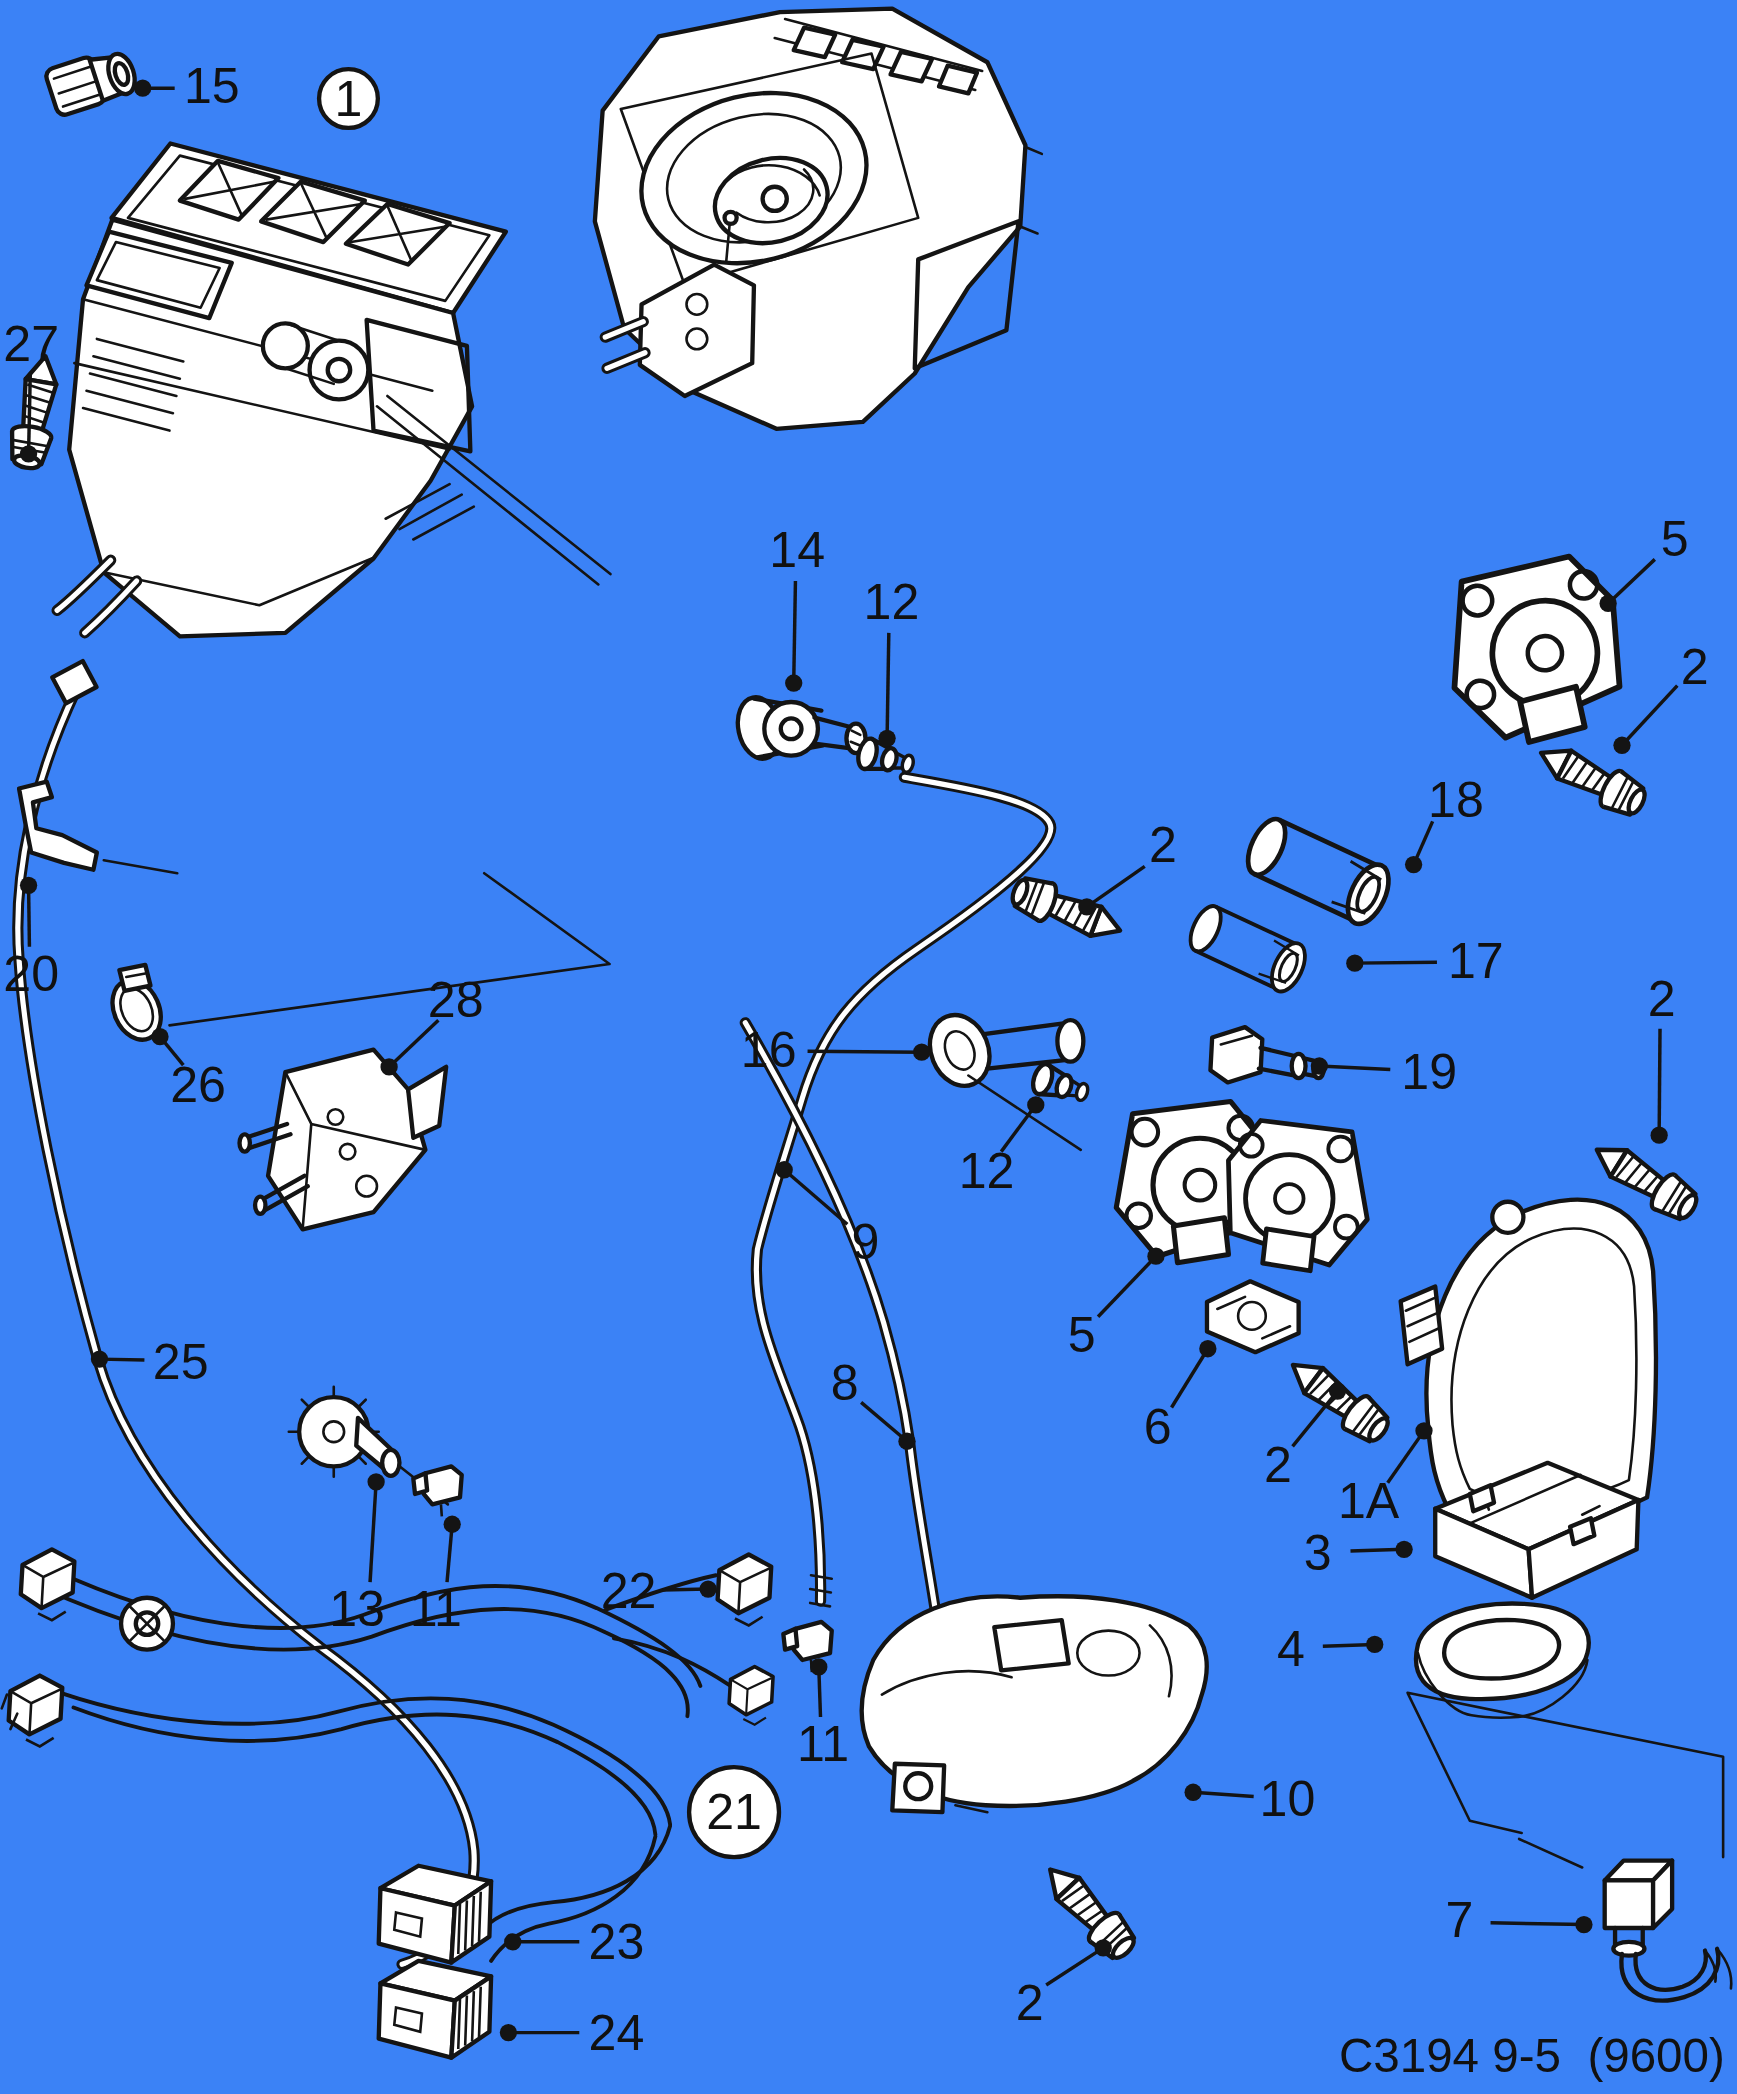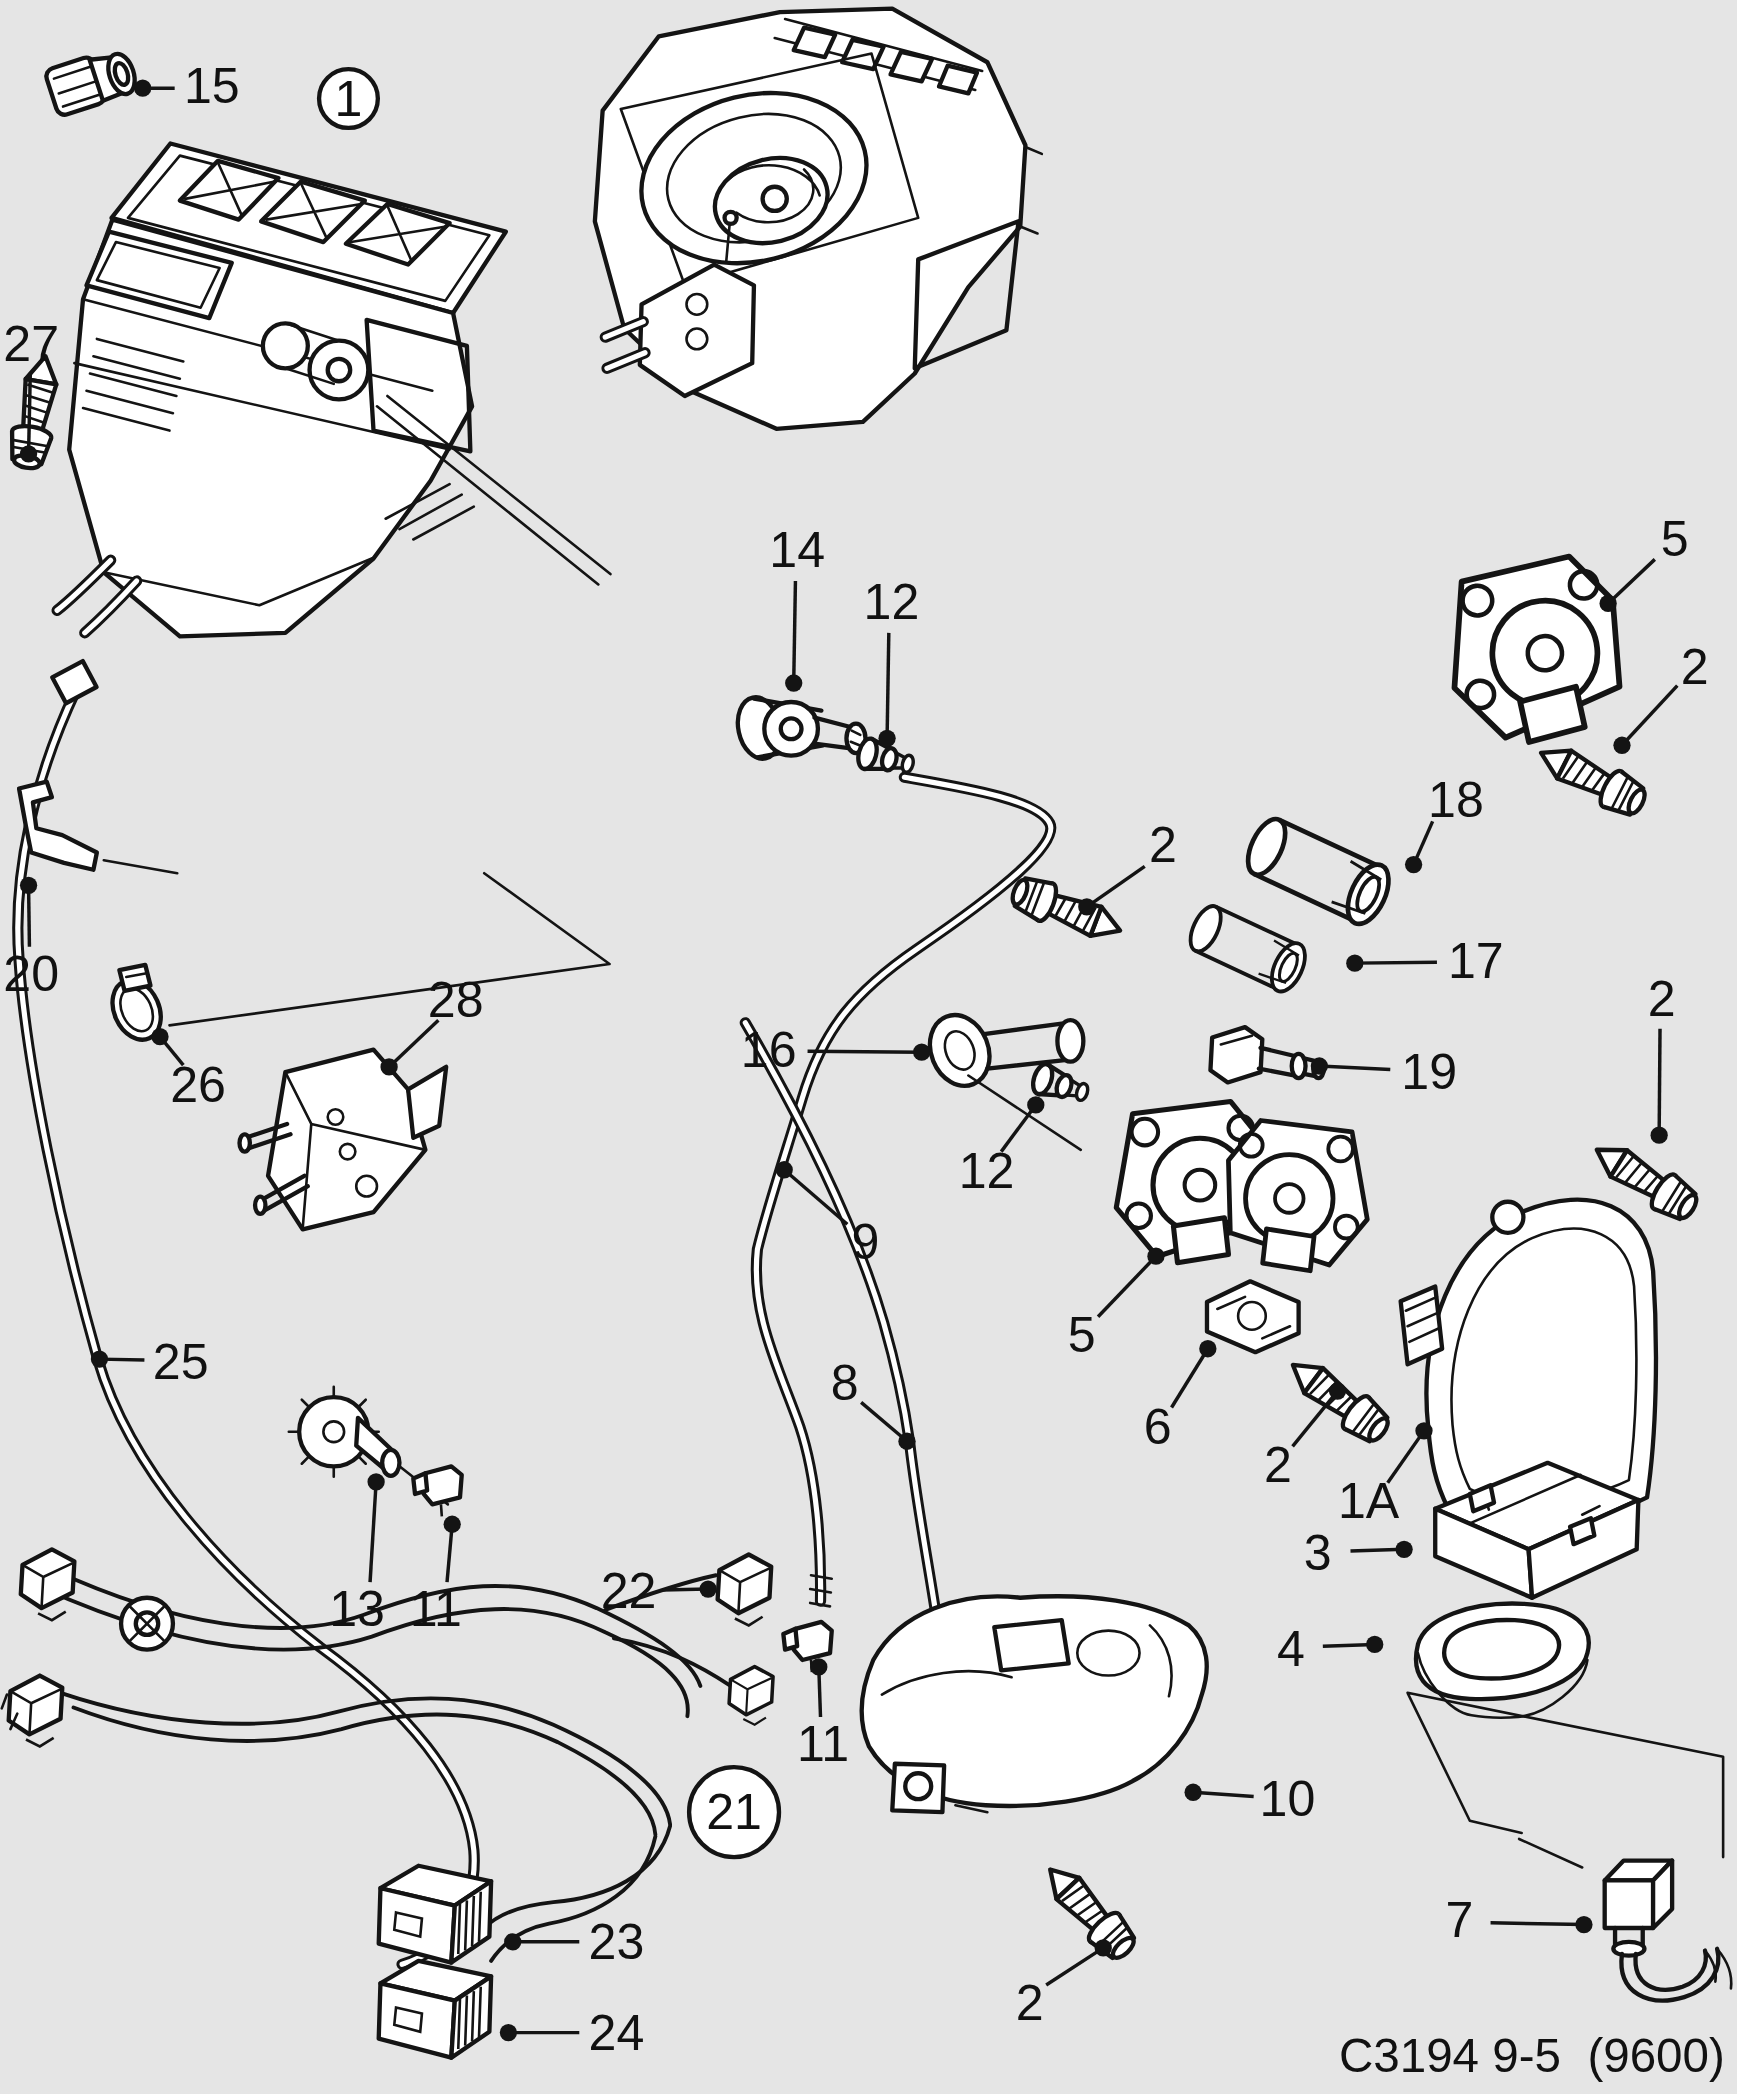--- a/index.html
+++ b/index.html
@@ -1,17 +1,17 @@
 <!DOCTYPE html>
 <html style="font-size:14px"><head>
 <meta charset="utf-8">
 <style>
   html,body{margin:0;padding:0;background:#fff;}
   body{width:1737px;height:2094px;font-family:"Liberation Sans",sans-serif;}
-  #stage{position:relative;width:1737px;height:2094px;background:#e5e5e5;overflow:hidden;}
+  #stage{position:relative;width:1737px;height:2094px;background:#3b82f6;overflow:hidden;}
   svg{display:block;}
   
   #art path,#art line,#art circle,#art ellipse,#art rect,#art polyline,#art polygon{
     stroke:#141414;stroke-width:5;fill:none;stroke-linecap:round;stroke-linejoin:round;}
   #art .thin{stroke-width:3;}
   #art .fw{fill:#fff;}
   #art .tubeO{stroke-width:13;}
   #art .tubeI{stroke:#fff;stroke-width:6;}
   #art .wire{stroke-width:4.5;}
   .callout-text{font-family:"Liberation Sans",sans-serif;font-size:58px;fill:#111;}

